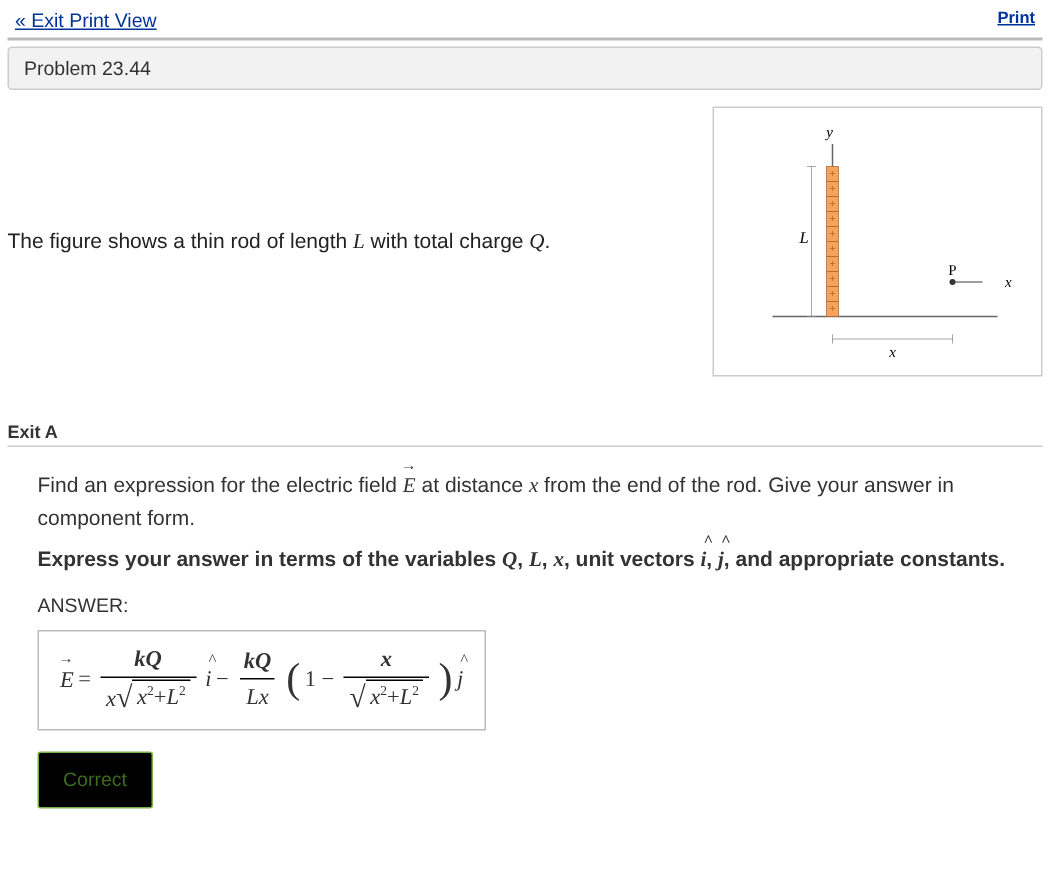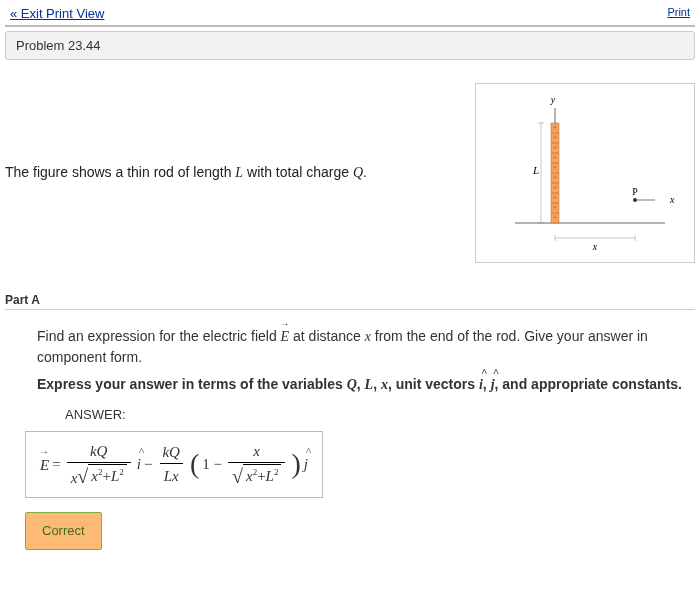--- a/index.html
+++ b/index.html
@@ -14,30 +14,30 @@
   .top-bar {
     display: flex;
     justify-content: space-between;
     padding: 6px 10px 4px 10px;
   }
   .link {
     color: #003399;
     text-decoration: underline;
     cursor: pointer;
   }
-  .print-link { font-size: 11px; font-weight: normal; }
+  .print-link { font-size: 11px; font-weight: bold; }
   .divider-thick {
     border-bottom: 2px solid #bbb;
     margin: 0 5px;
   }
   .problem-header {
     background: #f2f2f2;
     border: 1px solid #ccc;
     border-radius: 3px;
-    margin: 4px 5px 13px 5px;
+    margin: 4px 5px 1px 5px;
     padding: 6px 10px;
     font-size: 13px;
   }
   .body-row {
     display: flex;
     align-items: center;
     padding: 10px 5px 0 5px;
     gap: 10px;
   }
   .desc {
@@ -62,33 +62,33 @@
     font-size: 12px;
     font-weight: bold;
     border-bottom: 1px solid #ccc;
     padding-bottom: 2px;
   }
   .part-body {
     padding: 4px 5px 10px 25px;
     font-size: 14px;
     line-height: 1.5;
   }
-  .part-body p { margin: 6px 12px; }
-  .answer-label { margin-top: 10px; font-size: 13px; margin-left: 40px; }
+  .part-body p { margin: 6px 0; }
+  .answer-label { margin-top: 10px; font-size: 13px; }
   .answer-box {
     border: 1px solid #bbb;
     display: inline-block;
     padding: 8px 14px;
     margin-top: 6px;
     background: #fff;
   }
   .correct-box {
     display: inline-block;
     border: 1px solid #7aae4a;
-    background: #fdba74;
+    background: #000000;
     color: #3b6e1a;
     padding: 8px 16px;
     margin-top: 14px;
     font-size: 13px;
     border-radius: 2px;
   }
   .ital { font-style: italic; font-family: 'Times New Roman', serif; }
   .mathline {
     font-family: 'Times New Roman', serif;
     font-size: 15px;
@@ -97,21 +97,21 @@
     gap: 3px;
     white-space: nowrap;
   }
   .frac {
     display: inline-flex;
     flex-direction: column;
     align-items: center;
     vertical-align: middle;
     margin: 0 3px;
   }
-  .frac .num { padding: 0 4px; }
+  .frac .num { padding: 0 4px; font-weight: bold; }
   .frac .den {
     border-top: 1px solid #000;
     padding: 1px 4px 0 4px;
   }
   .sqrt {
     display: inline-flex;
     align-items: center;
   }
   .sqrt .radical { font-size: 20px; line-height: 0.8; }
   .sqrt .radicand { border-top: 1px solid #000; padding: 0 3px; }
@@ -193,21 +193,21 @@
       <line x1="150" y1="112" x2="170" y2="112" stroke="#444" stroke-width="0.7"></line>
 
       <line x1="70" y1="150" x2="150" y2="150" stroke="#888" stroke-width="0.5"></line>
       <line x1="70" y1="147" x2="70" y2="153" stroke="#888" stroke-width="0.5"></line>
       <line x1="150" y1="147" x2="150" y2="153" stroke="#888" stroke-width="0.5"></line>
       <text x="110" y="162" font-size="10" font-style="italic" font-family="serif" text-anchor="middle">x</text>
     </svg>
   </div>
 </div>
 
-<div class="part-header">Part A</div>
+<div class="part-header">Exit A</div>
 
 <div class="part-body">
   <p>
     Find an expression for the electric field <span class="vecE ital">E</span> at distance <span class="ital">x</span> from the end of the rod. Give your answer in component form.
   </p>
   <p class="bold">
     Express your answer in terms of the variables <span class="ital">Q</span>, <span class="ital">L</span>, <span class="ital">x</span>, unit vectors <span class="hat ital">i</span>, <span class="hat ital">j</span>, and appropriate constants.
   </p>
   <div class="answer-label">ANSWER:</div>
 

